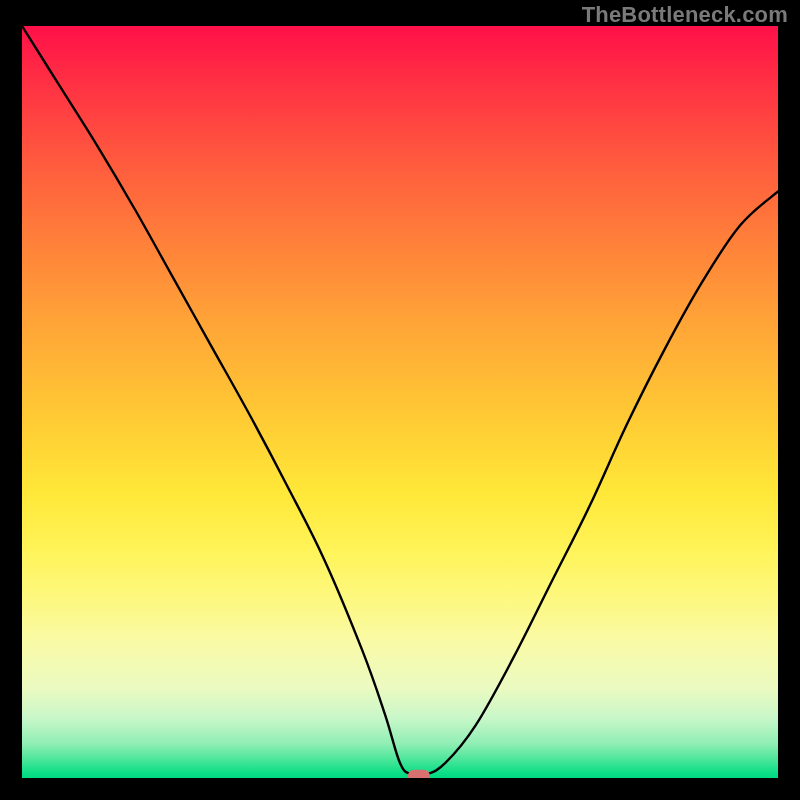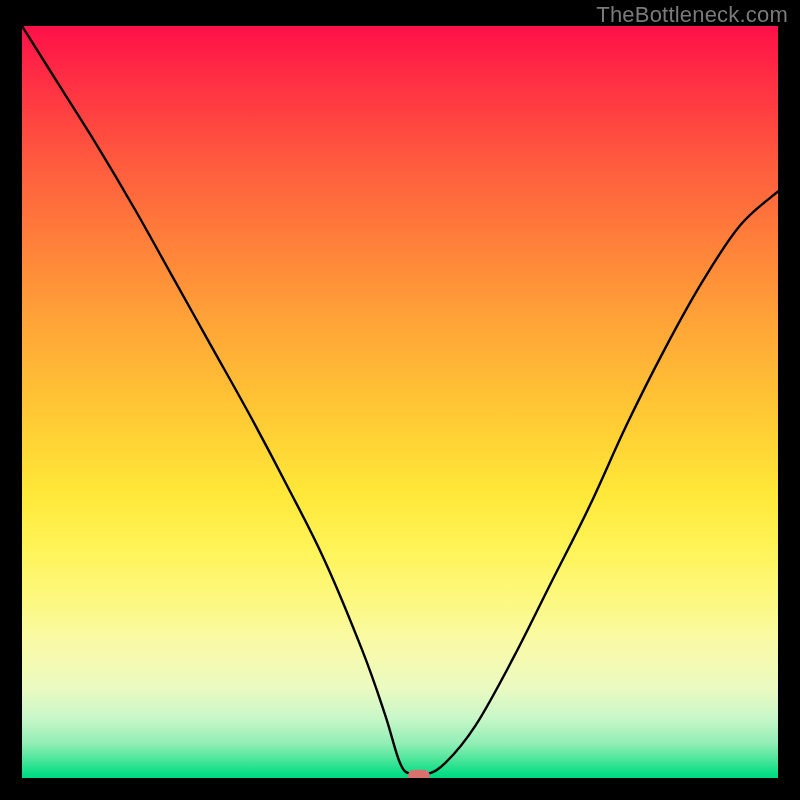--- a/index.html
+++ b/index.html
@@ -16,21 +16,21 @@
     width: 800px;
     height: 800px;
     background: #000;
   }
   .attribution {
     position: absolute;
     top: 2px;
     right: 12px;
     color: #7a7a7a;
     font-size: 22px;
-    font-weight: 400;
+    font-weight: 700;
     letter-spacing: 0.2px;
     z-index: 50;
   }
   .plot {
     position: absolute;
     left: 22px;
     top: 26px;
     width: 756px;
     height: 752px;
     overflow: hidden;

